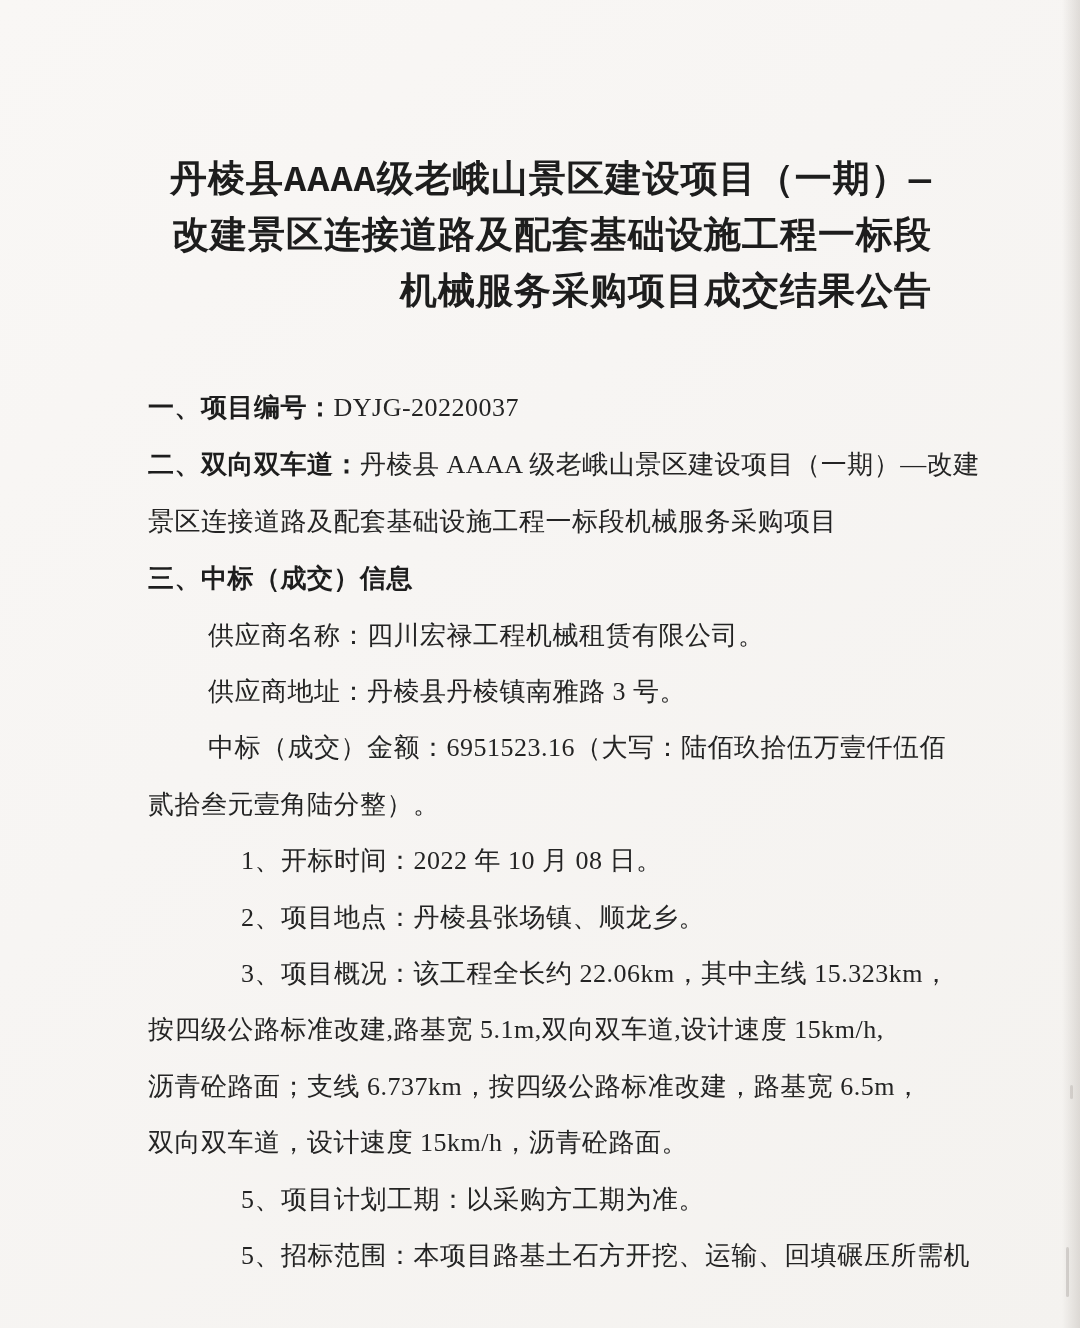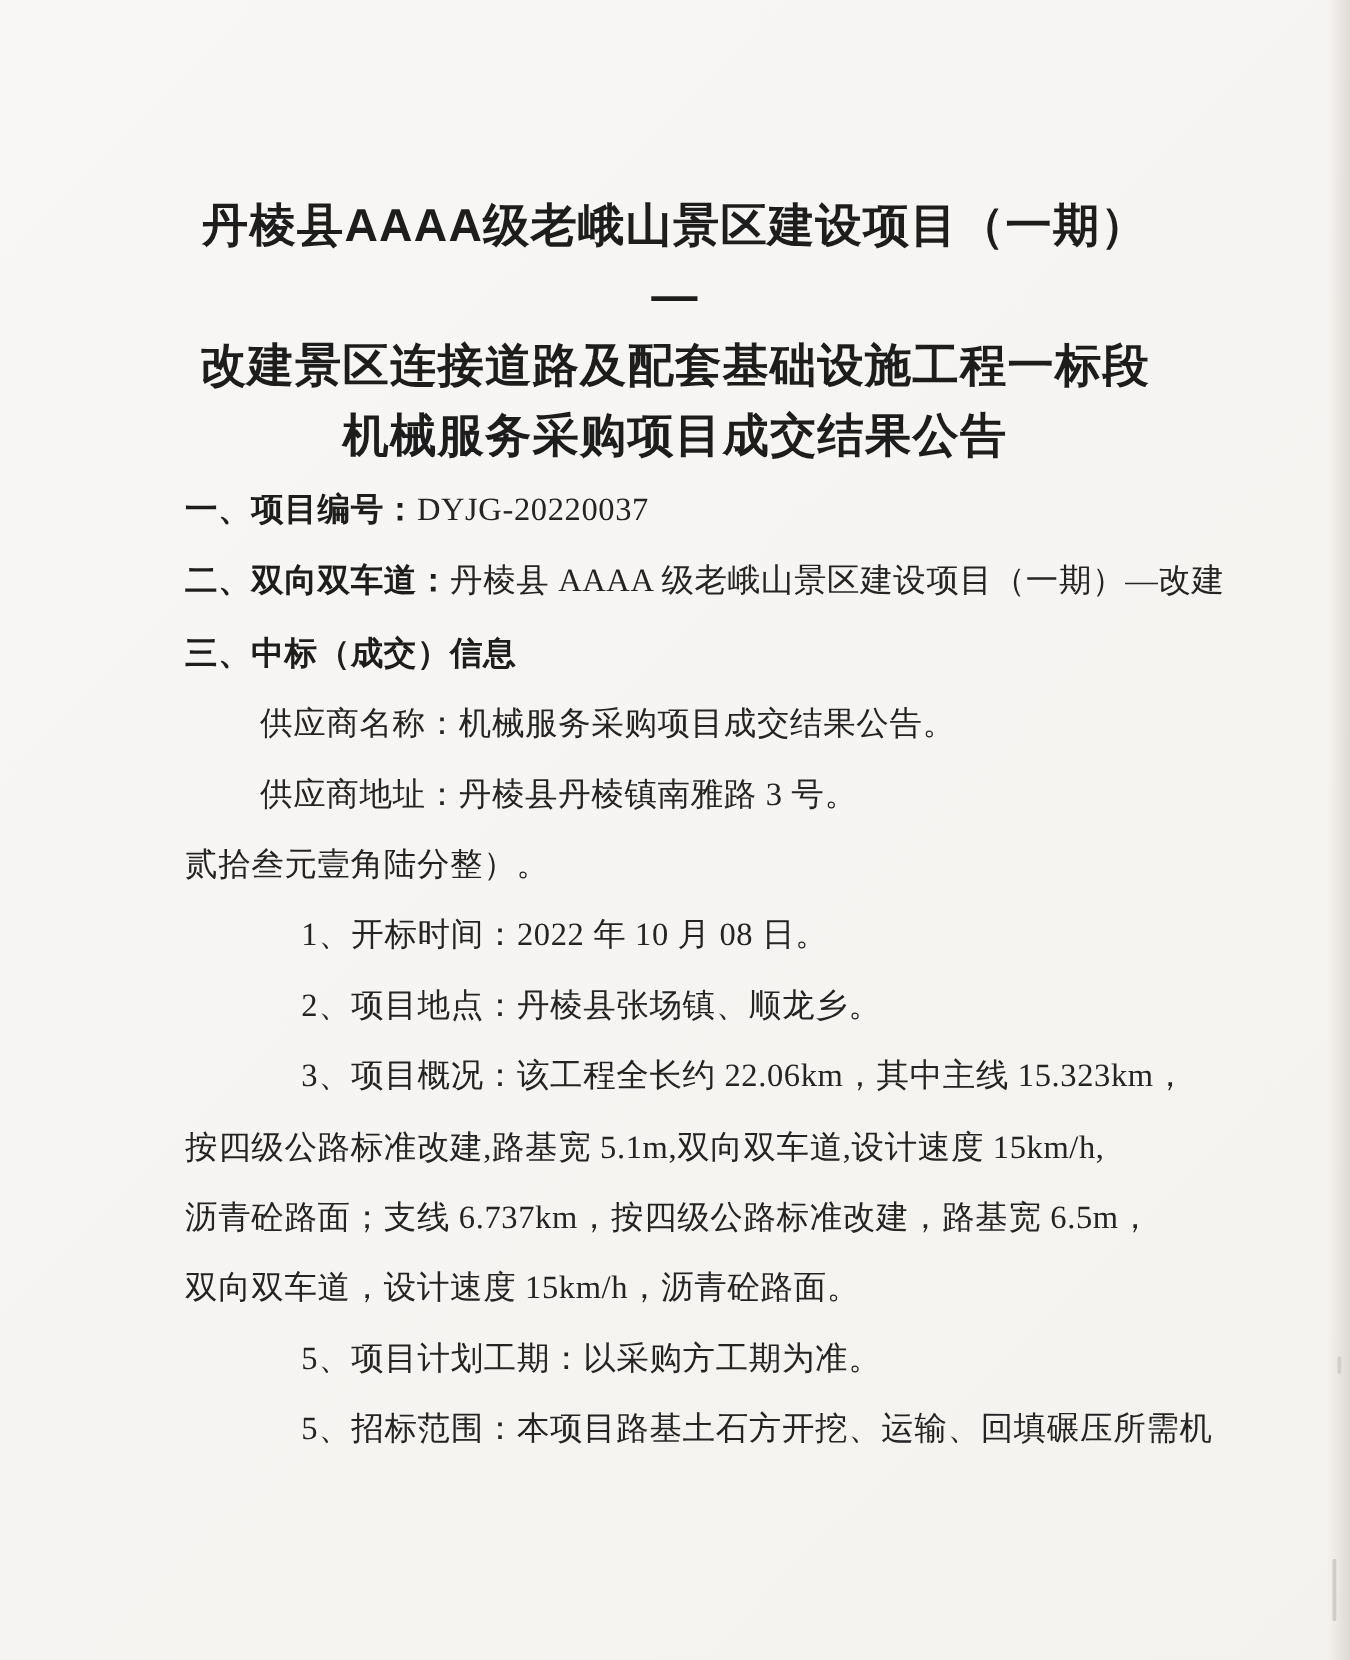--- a/index.html
+++ b/index.html
@@ -13,22 +13,22 @@
   }
   body {
     position: relative;
     background: linear-gradient(135deg, #f9f7f5 0%, var(--paper) 40%, #f4f2ef 100%);
     font-family: "Liberation Serif", "DejaVu Serif", serif;
     color: var(--ink);
   }
   .doc-title {
     position: absolute;
     left: 148px; top: 153px; width: 784px;
-    text-align: center;
-    font-family: Liberation Sans, sans-serif;
+    text-align: right;
+    font-family: Liberation Mono, monospace;
     font-weight: 700;
     font-size: 37px;
     line-height: 56px;
     letter-spacing: 1px;
     color: #1d1d1d;
   }
   .doc-body {
     position: absolute;
     left: 148px; top: 379px; width: 806px;
     font-size: 26px;
@@ -67,23 +67,25 @@
 
 <div class="doc-title">
   <div>丹棱县AAAA级老峨山景区建设项目（一期）—</div>
   <div>改建景区连接道路及配套基础设施工程一标段</div>
   <div>机械服务采购项目成交结果公告</div>
 </div>
 
 <div class="doc-body">
   <div class="line"><span class="prefix">一、项目编号：</span><span>DYJG-20220037</span></div>
   <div class="line"><span class="prefix">二、双向双车道：</span><span>丹棱县 AAAA 级老峨山景区建设项目（一期）—改建</span></div>
+  <div class="line"><span>景区连接道路及配套基础设施工程一标段机械服务采购项目</span></div>
   <div class="line"><span class="prefix">三、中标（成交）信息</span></div>
-  <div class="line ind-sub"><span>供应商名称：机械服务采购项目成交结果公告。</span></div>
+  <div class="line ind-sub"><span>供应商名称：四川宏禄工程机械租赁有限公司。</span></div>
   <div class="line ind-sub"><span>供应商地址：丹棱县丹棱镇南雅路 3 号。</span></div>
+  <div class="line ind-sub"><span>中标（成交）金额：6951523.16（大写：陆佰玖拾伍万壹仟伍佰</span></div>
   <div class="line"><span>贰拾叁元壹角陆分整）。</span></div>
   <div class="line ind-num"><span>1、开标时间：2022 年 10 月 08 日。</span></div>
   <div class="line ind-num"><span>2、项目地点：丹棱县张场镇、顺龙乡。</span></div>
   <div class="line ind-num"><span>3、项目概况：该工程全长约 22.06km，其中主线 15.323km，</span></div>
   <div class="line"><span>按四级公路标准改建,路基宽 5.1m,双向双车道,设计速度 15km/h,</span></div>
   <div class="line"><span>沥青砼路面；支线 6.737km，按四级公路标准改建，路基宽 6.5m，</span></div>
   <div class="line"><span>双向双车道，设计速度 15km/h，沥青砼路面。</span></div>
   <div class="line ind-num"><span>5、项目计划工期：以采购方工期为准。</span></div>
   <div class="line ind-num"><span>5、招标范围：本项目路基土石方开挖、运输、回填碾压所需机</span></div>
 </div>

